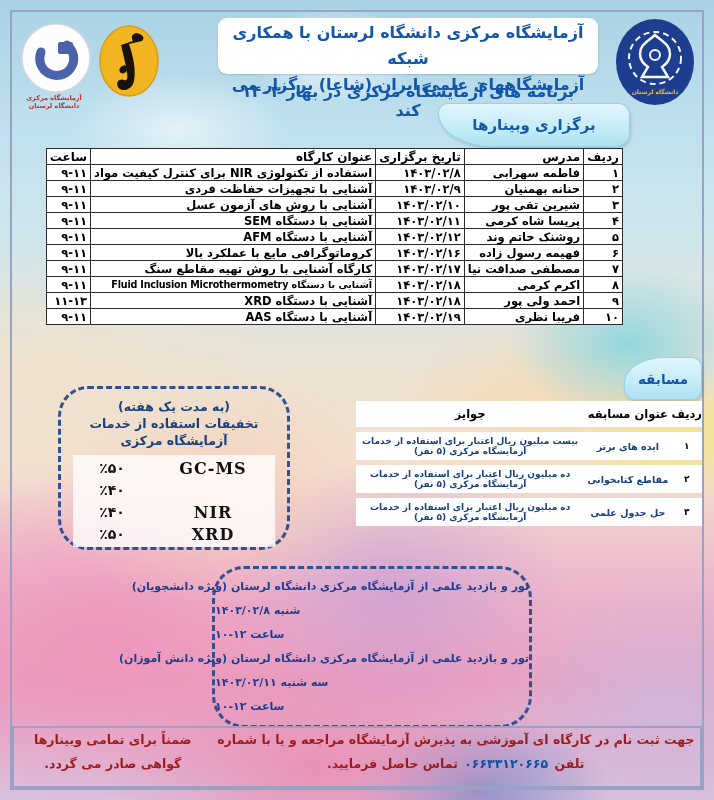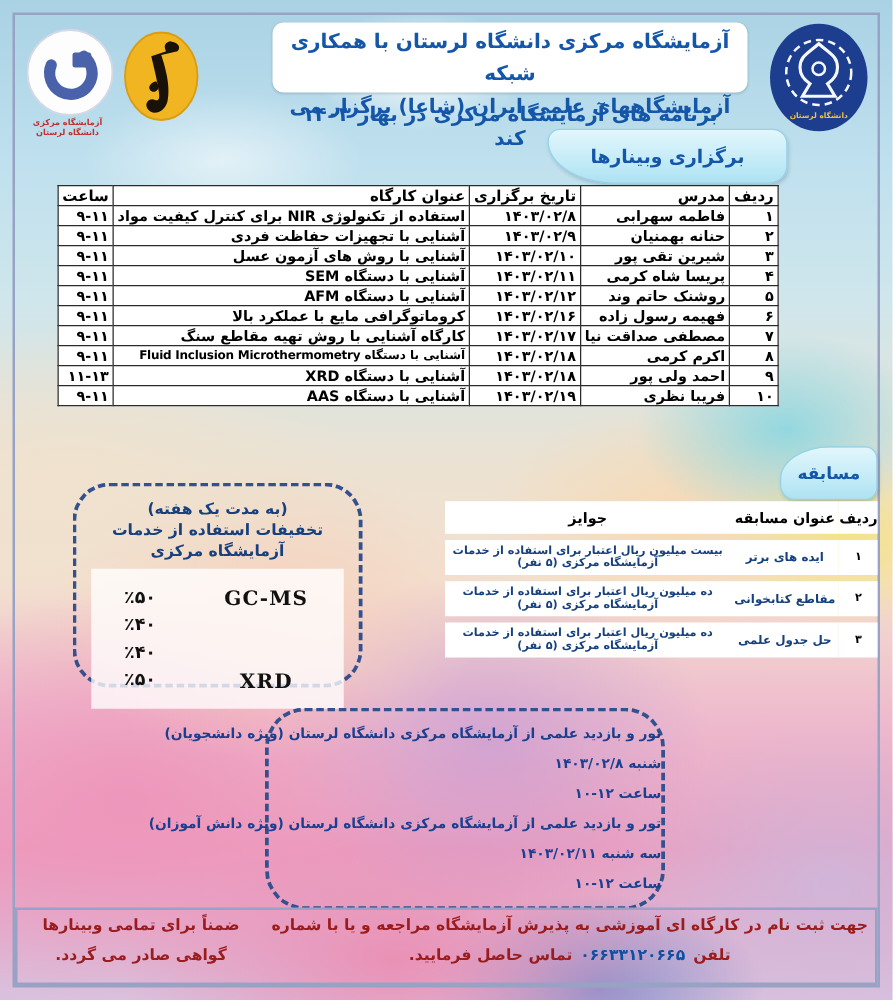--- a/index.html
+++ b/index.html
@@ -75,31 +75,31 @@
   .comp-table td{font-size:9px;height:24px;}
   .comp-table td.c-title{color:#16407e;font-size:9.5px;}
   .comp-table td.c-prize{color:#16407e;}
 
   
   .discount-box{
     position:absolute;left:58px;top:386px;width:226px;height:158px;
     border:3px dashed #33508f;border-radius:30px;text-align:center;
   }
   .discount-title{color:#16407e;font-weight:bold;font-size:12.5px;line-height:17px;margin-top:9px;}
-  .discount-items{margin:6px 12px 0 12px;background:rgba(255,255,255,.78);padding:12px 0;}
+  .discount-items{margin:6px 12px 0 12px;background:rgba(255,255,255,.78);padding:2px 0;}
   .d-row{display:flex;direction:ltr;align-items:center;height:22px;}
   .d-val{width:78px;text-align:center;font-weight:bold;font-size:14px;color:#111;}
   .d-name{flex:1;font-family:"DejaVu Serif",serif;font-weight:bold;font-size:16px;color:#111;letter-spacing:1px;}
 
   
   .tour-box{
     position:absolute;left:212px;top:566px;width:314px;height:156px;
     border:3px dashed #33508f;border-radius:32px;
     display:flex;flex-direction:column;justify-content:center;
-    text-align:right;color:#1a3f8f;font-weight:bold;font-size:11px;line-height:24px;
+    text-align:left;color:#1a3f8f;font-weight:bold;font-size:11px;line-height:24px;
   }
   .tour-box div{white-space:nowrap;}
 
   
   .footer-box{
     position:absolute;left:12px;right:12px;bottom:12px;height:58px;
     border:2px solid #98a2c4;display:flex;flex-direction:row;justify-content:center;
     text-align:center;font-weight:bold;color:#9b1c1c;font-size:12.5px;line-height:24px;
   }
   .phone{color:#1050a0;padding:0 2px;}
@@ -285,20 +285,21 @@
     <div class="discount-items">
       <div class="d-row">
           <span class="d-val">٪۵۰</span>
           <span class="d-name">GC-MS</span>
         </div>
       <div class="d-row">
           <span class="d-val">٪۴۰</span>
         </div>
       <div class="d-row">
           <span class="d-val">٪۴۰</span>
+          <span class="d-name">NIR</span>
         </div>
       <div class="d-row">
           <span class="d-val">٪۵۰</span>
           <span class="d-name">XRD</span>
         </div>
     </div>
   </div>
 
   <div class="tour-box" dir="rtl">
     <div>تور و بازدید علمی از آزمایشگاه مرکزی دانشگاه لرستان (ویژه دانشجویان)</div>

